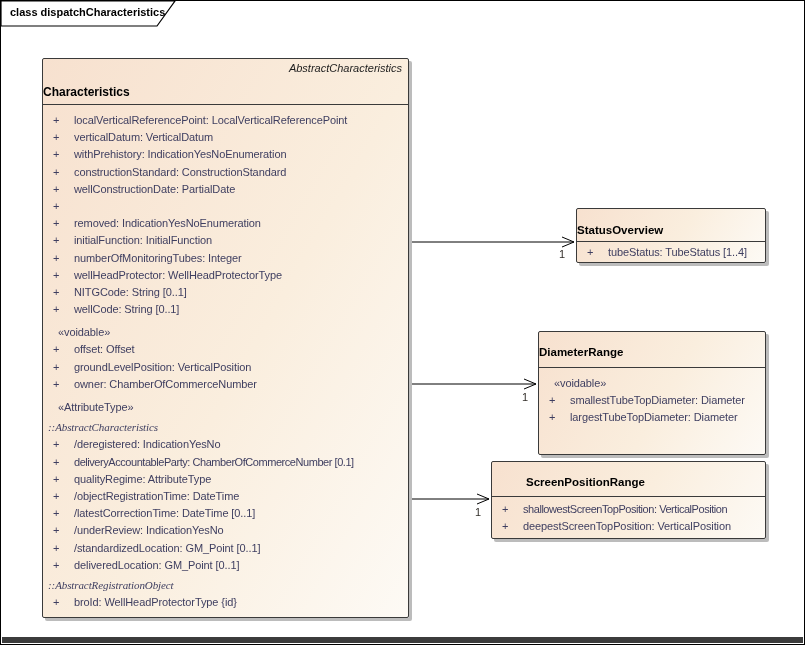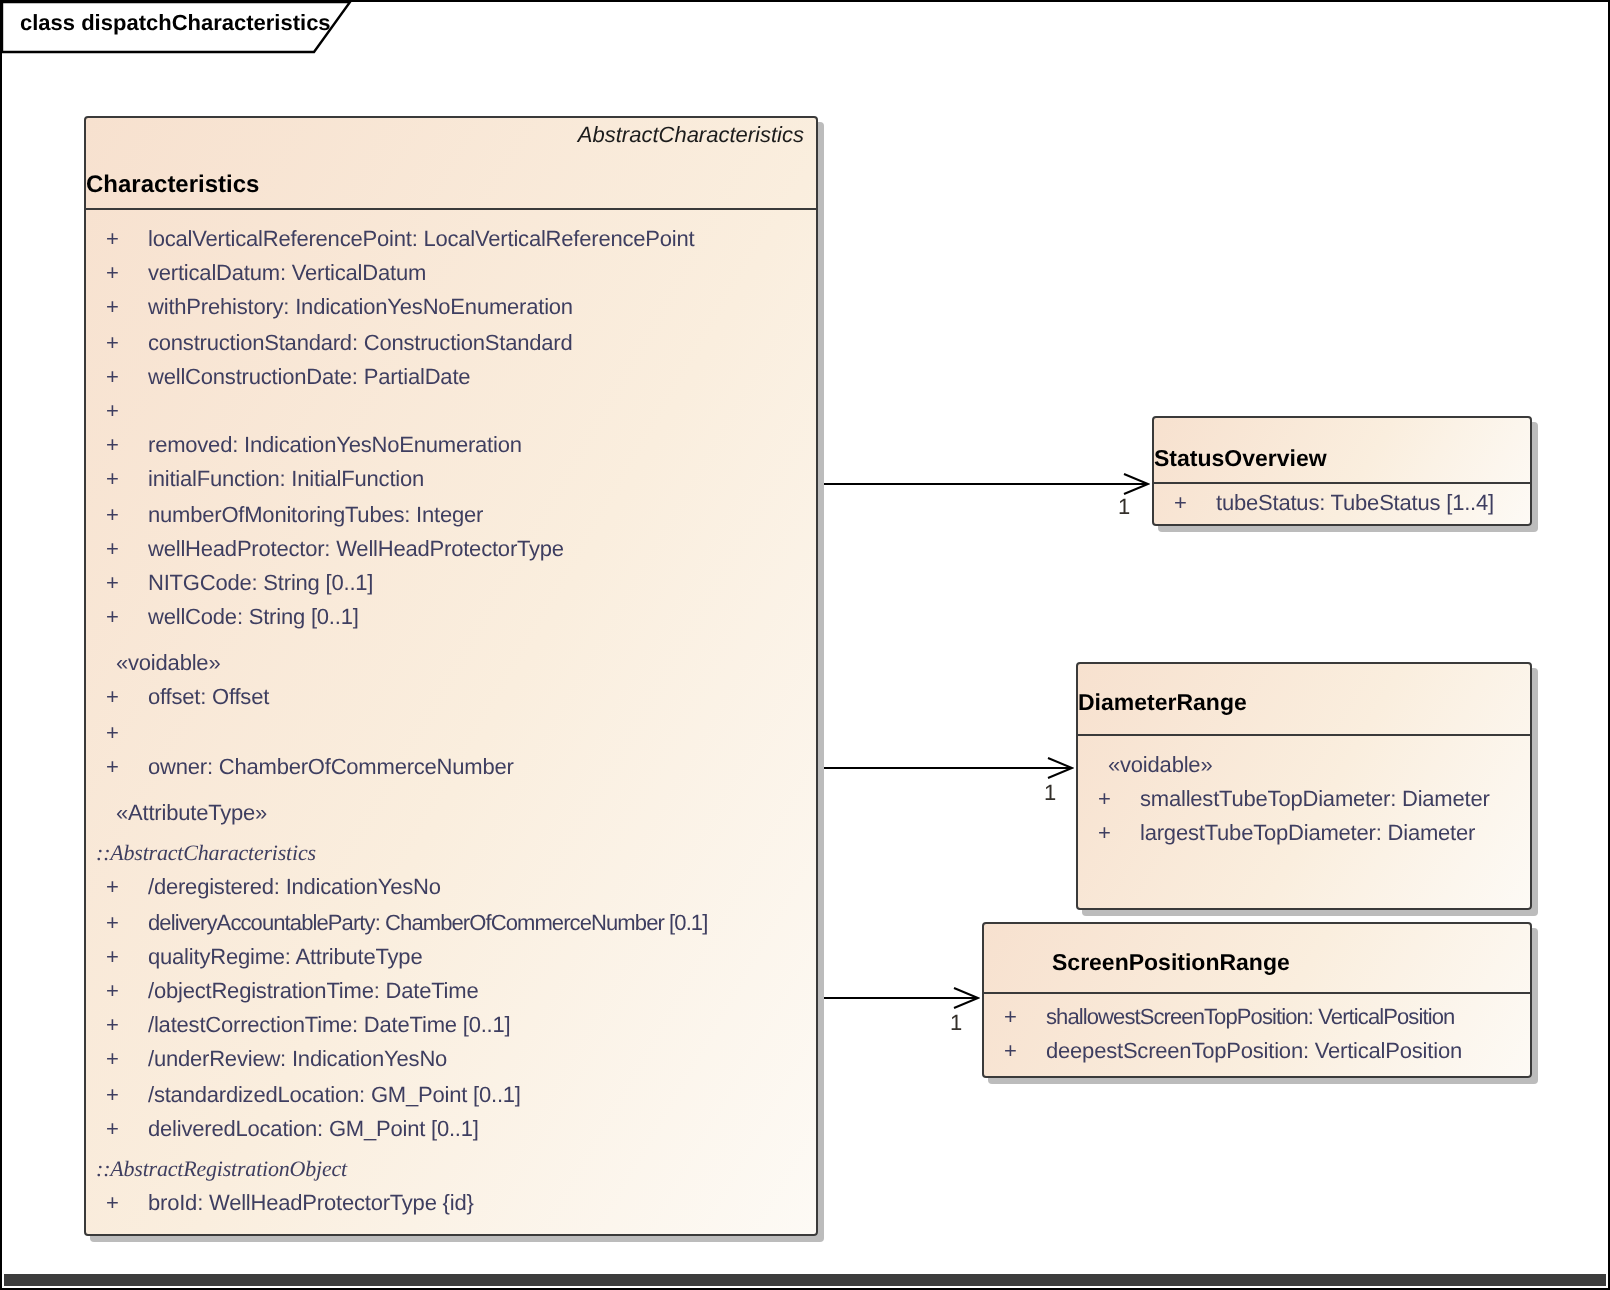--- a/index.html
+++ b/index.html
@@ -169,20 +169,21 @@
         </div>
         <div class="row stereotype">
           <span class="txt">«voidable»</span>
         </div>
         <div class="row attr">
           <span class="vis">+</span>
           <span class="txt">offset: Offset</span>
         </div>
         <div class="row attr">
           <span class="vis">+</span>
+          <span class="txt">groundLevelPosition: VerticalPosition</span>
         </div>
         <div class="row attr">
           <span class="vis">+</span>
           <span class="txt">owner: ChamberOfCommerceNumber</span>
         </div>
         <div class="row stereotype">
           <span class="txt">«AttributeType»</span>
         </div>
         <div class="row scope">
           <span class="txt">::AbstractCharacteristics</span>

